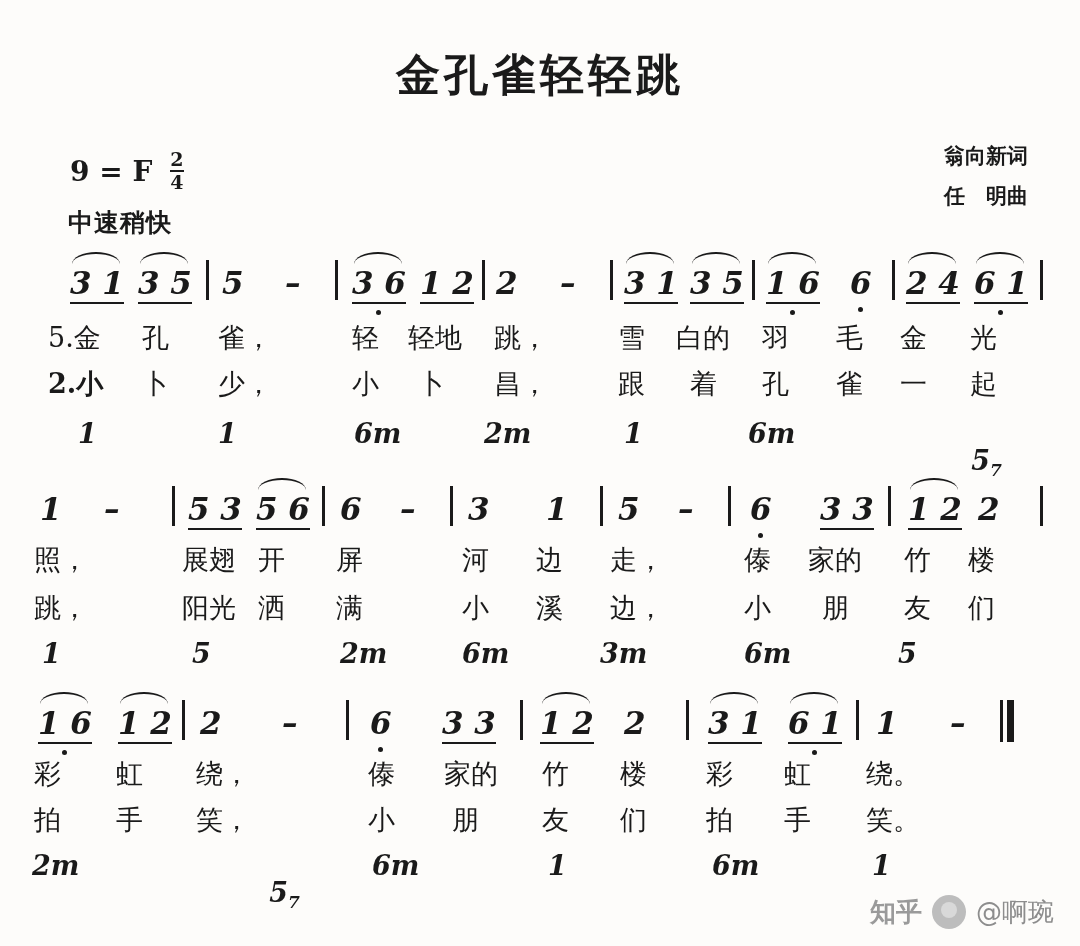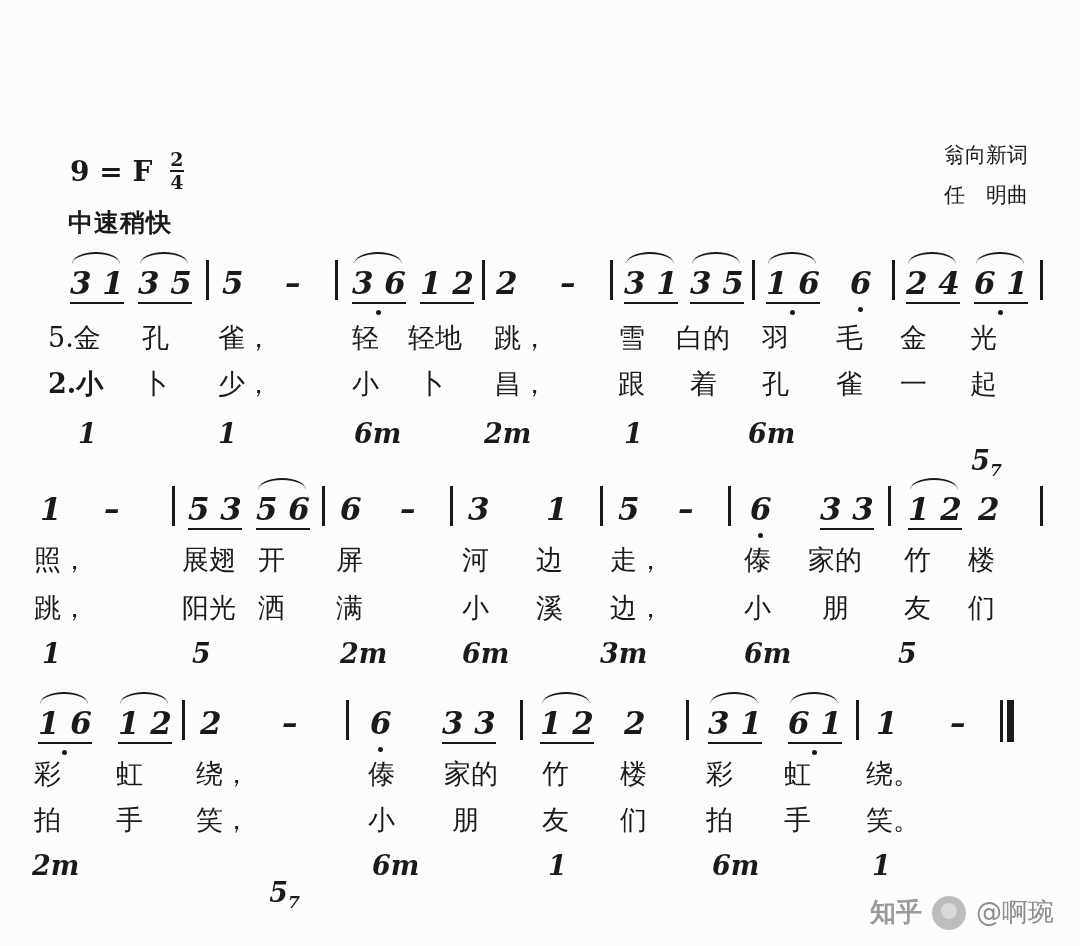--- a/index.html
+++ b/index.html
@@ -34,21 +34,21 @@
     font-family: "DejaVu Serif", serif;
   }
 
   
   .credits {
     position: absolute;
     right: 52px;
     top: 136px;
     text-align: center;
     font-size: 21px;
-    font-weight: 400;
+    font-weight: 700;
     line-height: 1.9;
     font-family: "DejaVu Serif", serif;
   }
   .credits div { white-space: pre; }
 
   
   .keysig {
     position: absolute;
     left: 70px;
     top: 150px;
@@ -153,21 +153,20 @@
     line-height: 1;
   }
   .chord sub { font-size: 17px; font-style: italic; }
 
   
   .watermark {
     position: absolute;
     right: 26px;
     bottom: 16px;
     display: flex;
-    align-items: center;
     gap: 10px;
     color: #8d8d8d;
     font-size: 26px;
     font-family: "DejaVu Sans", sans-serif;
   }
   .watermark .zh { font-weight: 700; color: #9a9a9a; }
   .watermark .avatar {
     width: 34px; height: 34px; border-radius: 50%;
     background: #bdbdbd;
     display: inline-block;
@@ -178,20 +177,21 @@
     position: absolute; left: 9px; top: 7px;
     width: 16px; height: 16px; border-radius: 50%;
     background: #d9d9d9;
   }
 </style>
 </head>
 <body>
 
 <div class="sheet">
 
+  <div class="title">金孔雀轻轻跳</div>
 
   <div class="credits">
     <div>翁向新词</div>
     <div>任　明曲</div>
   </div>
 
   <div class="keysig">
     <span>9 = F</span>
     <span class="meter">
       <span class="num">2</span>

